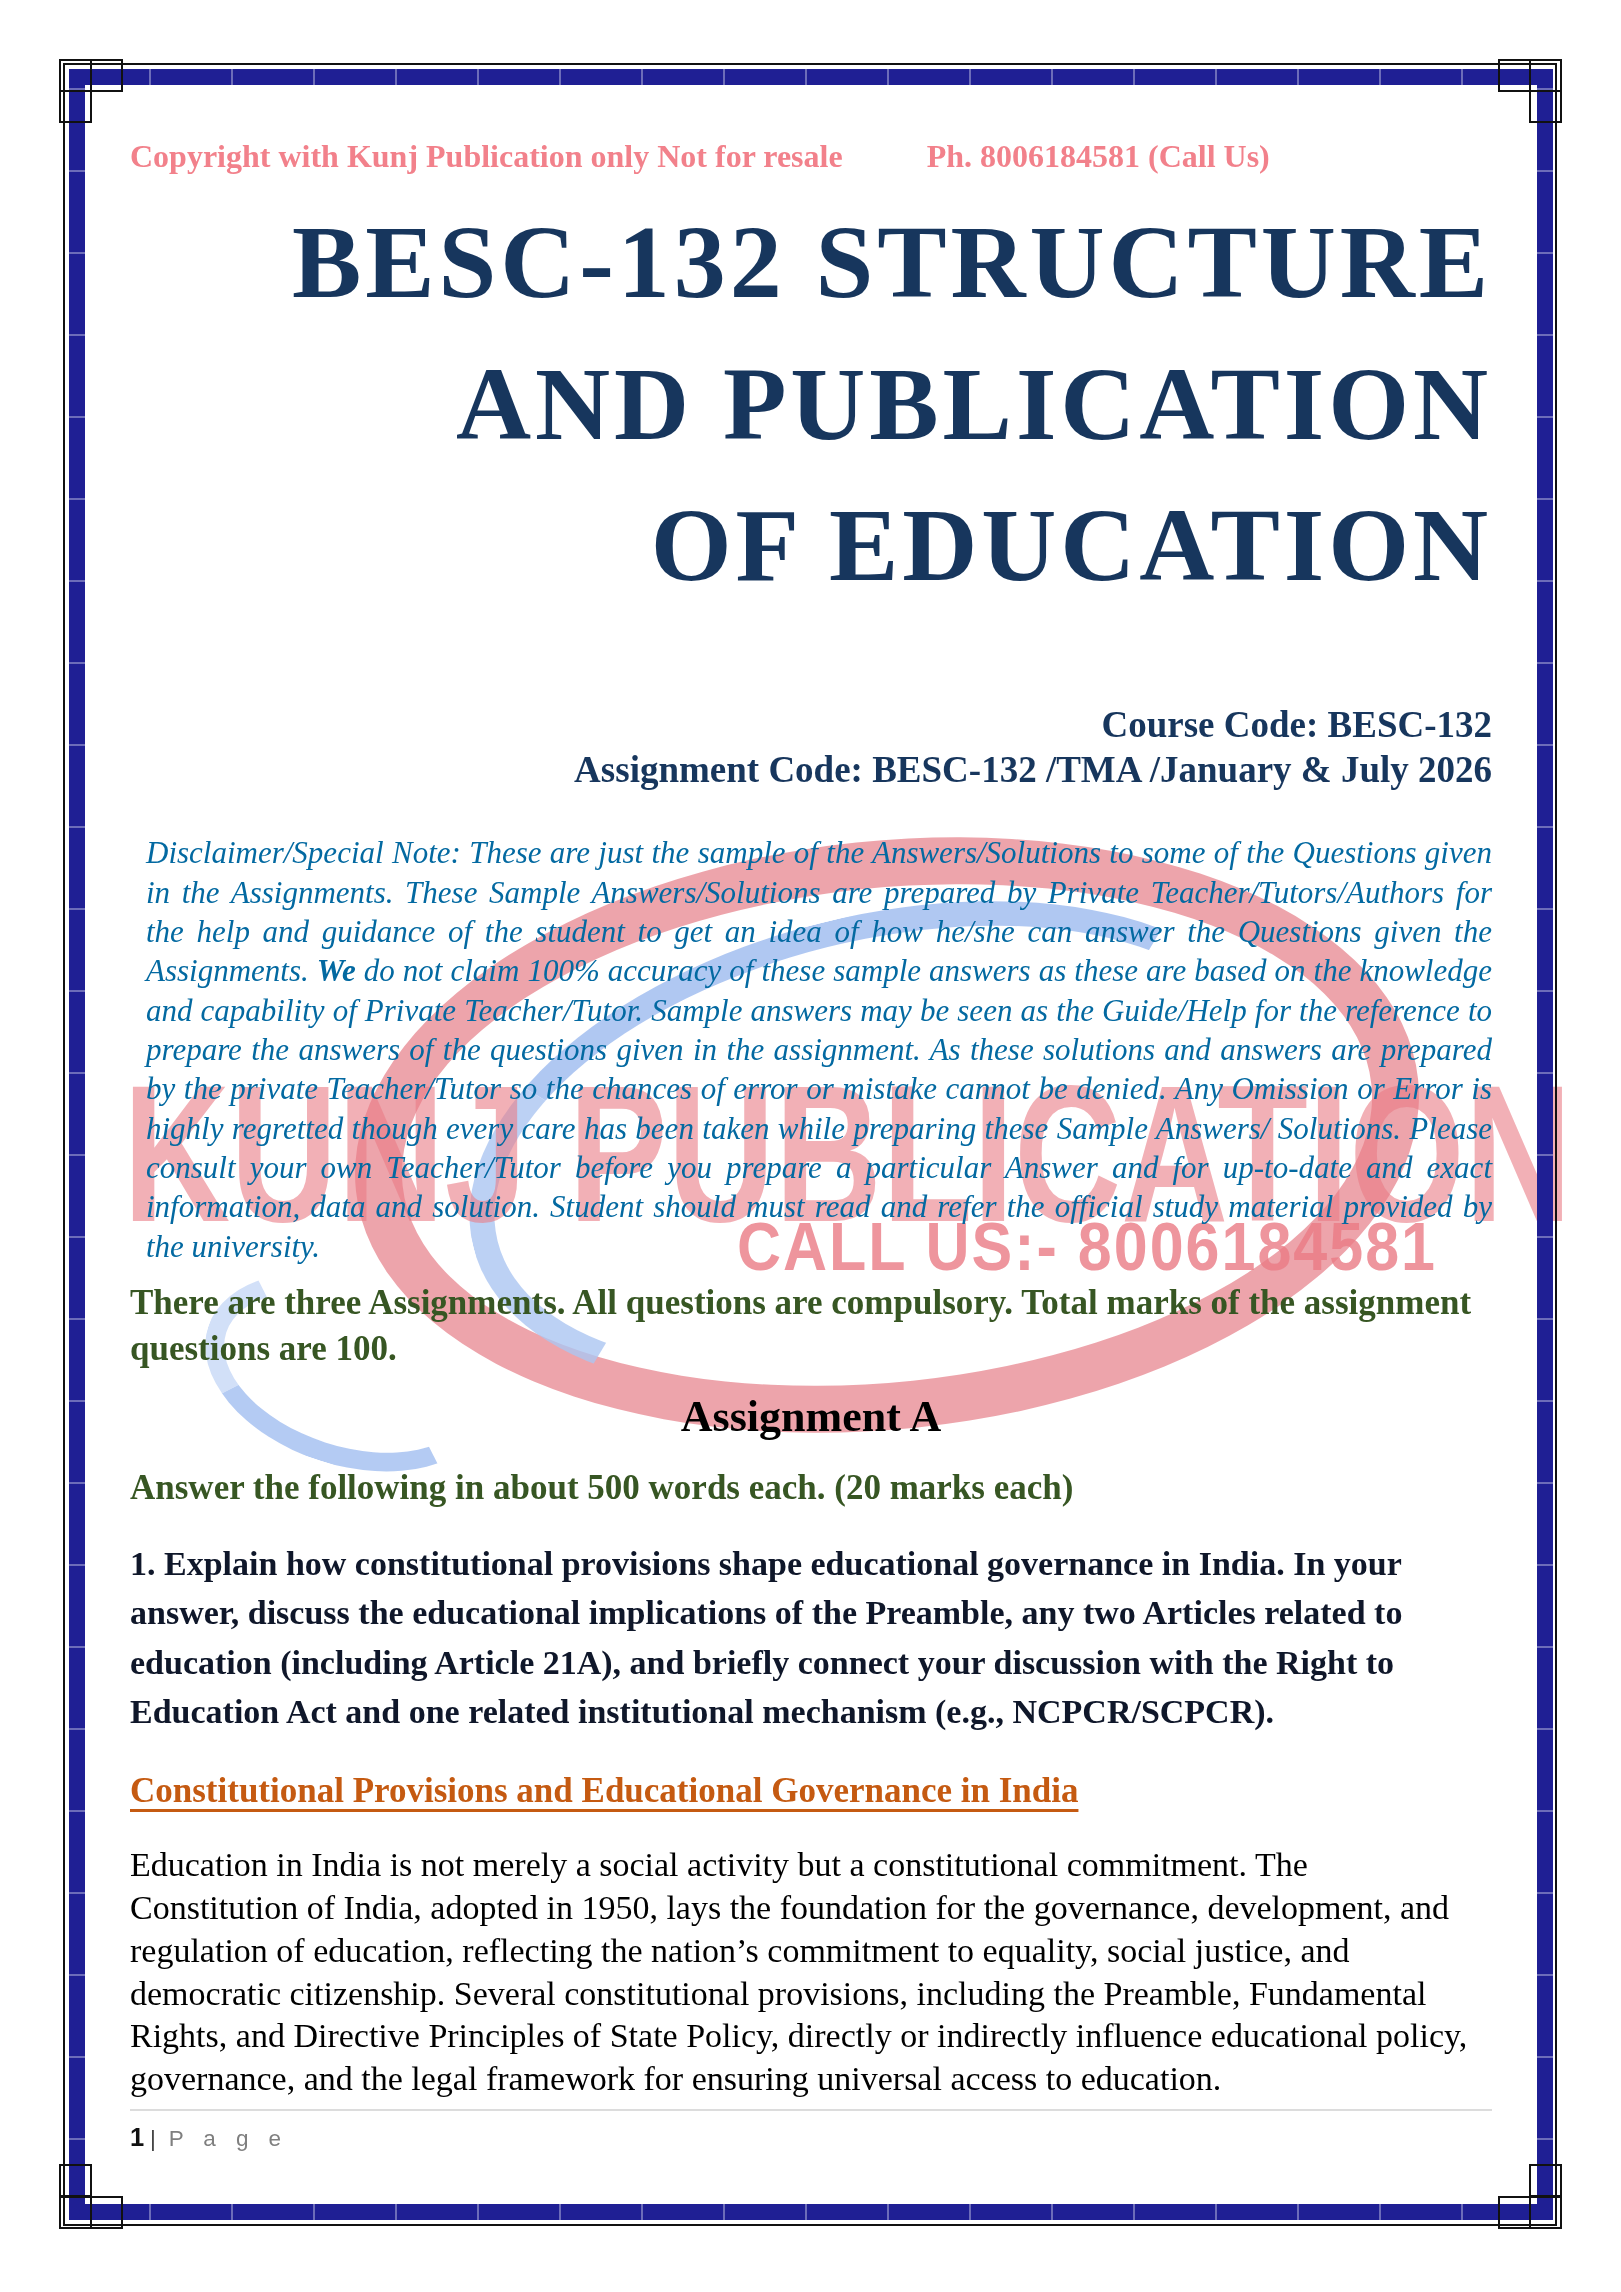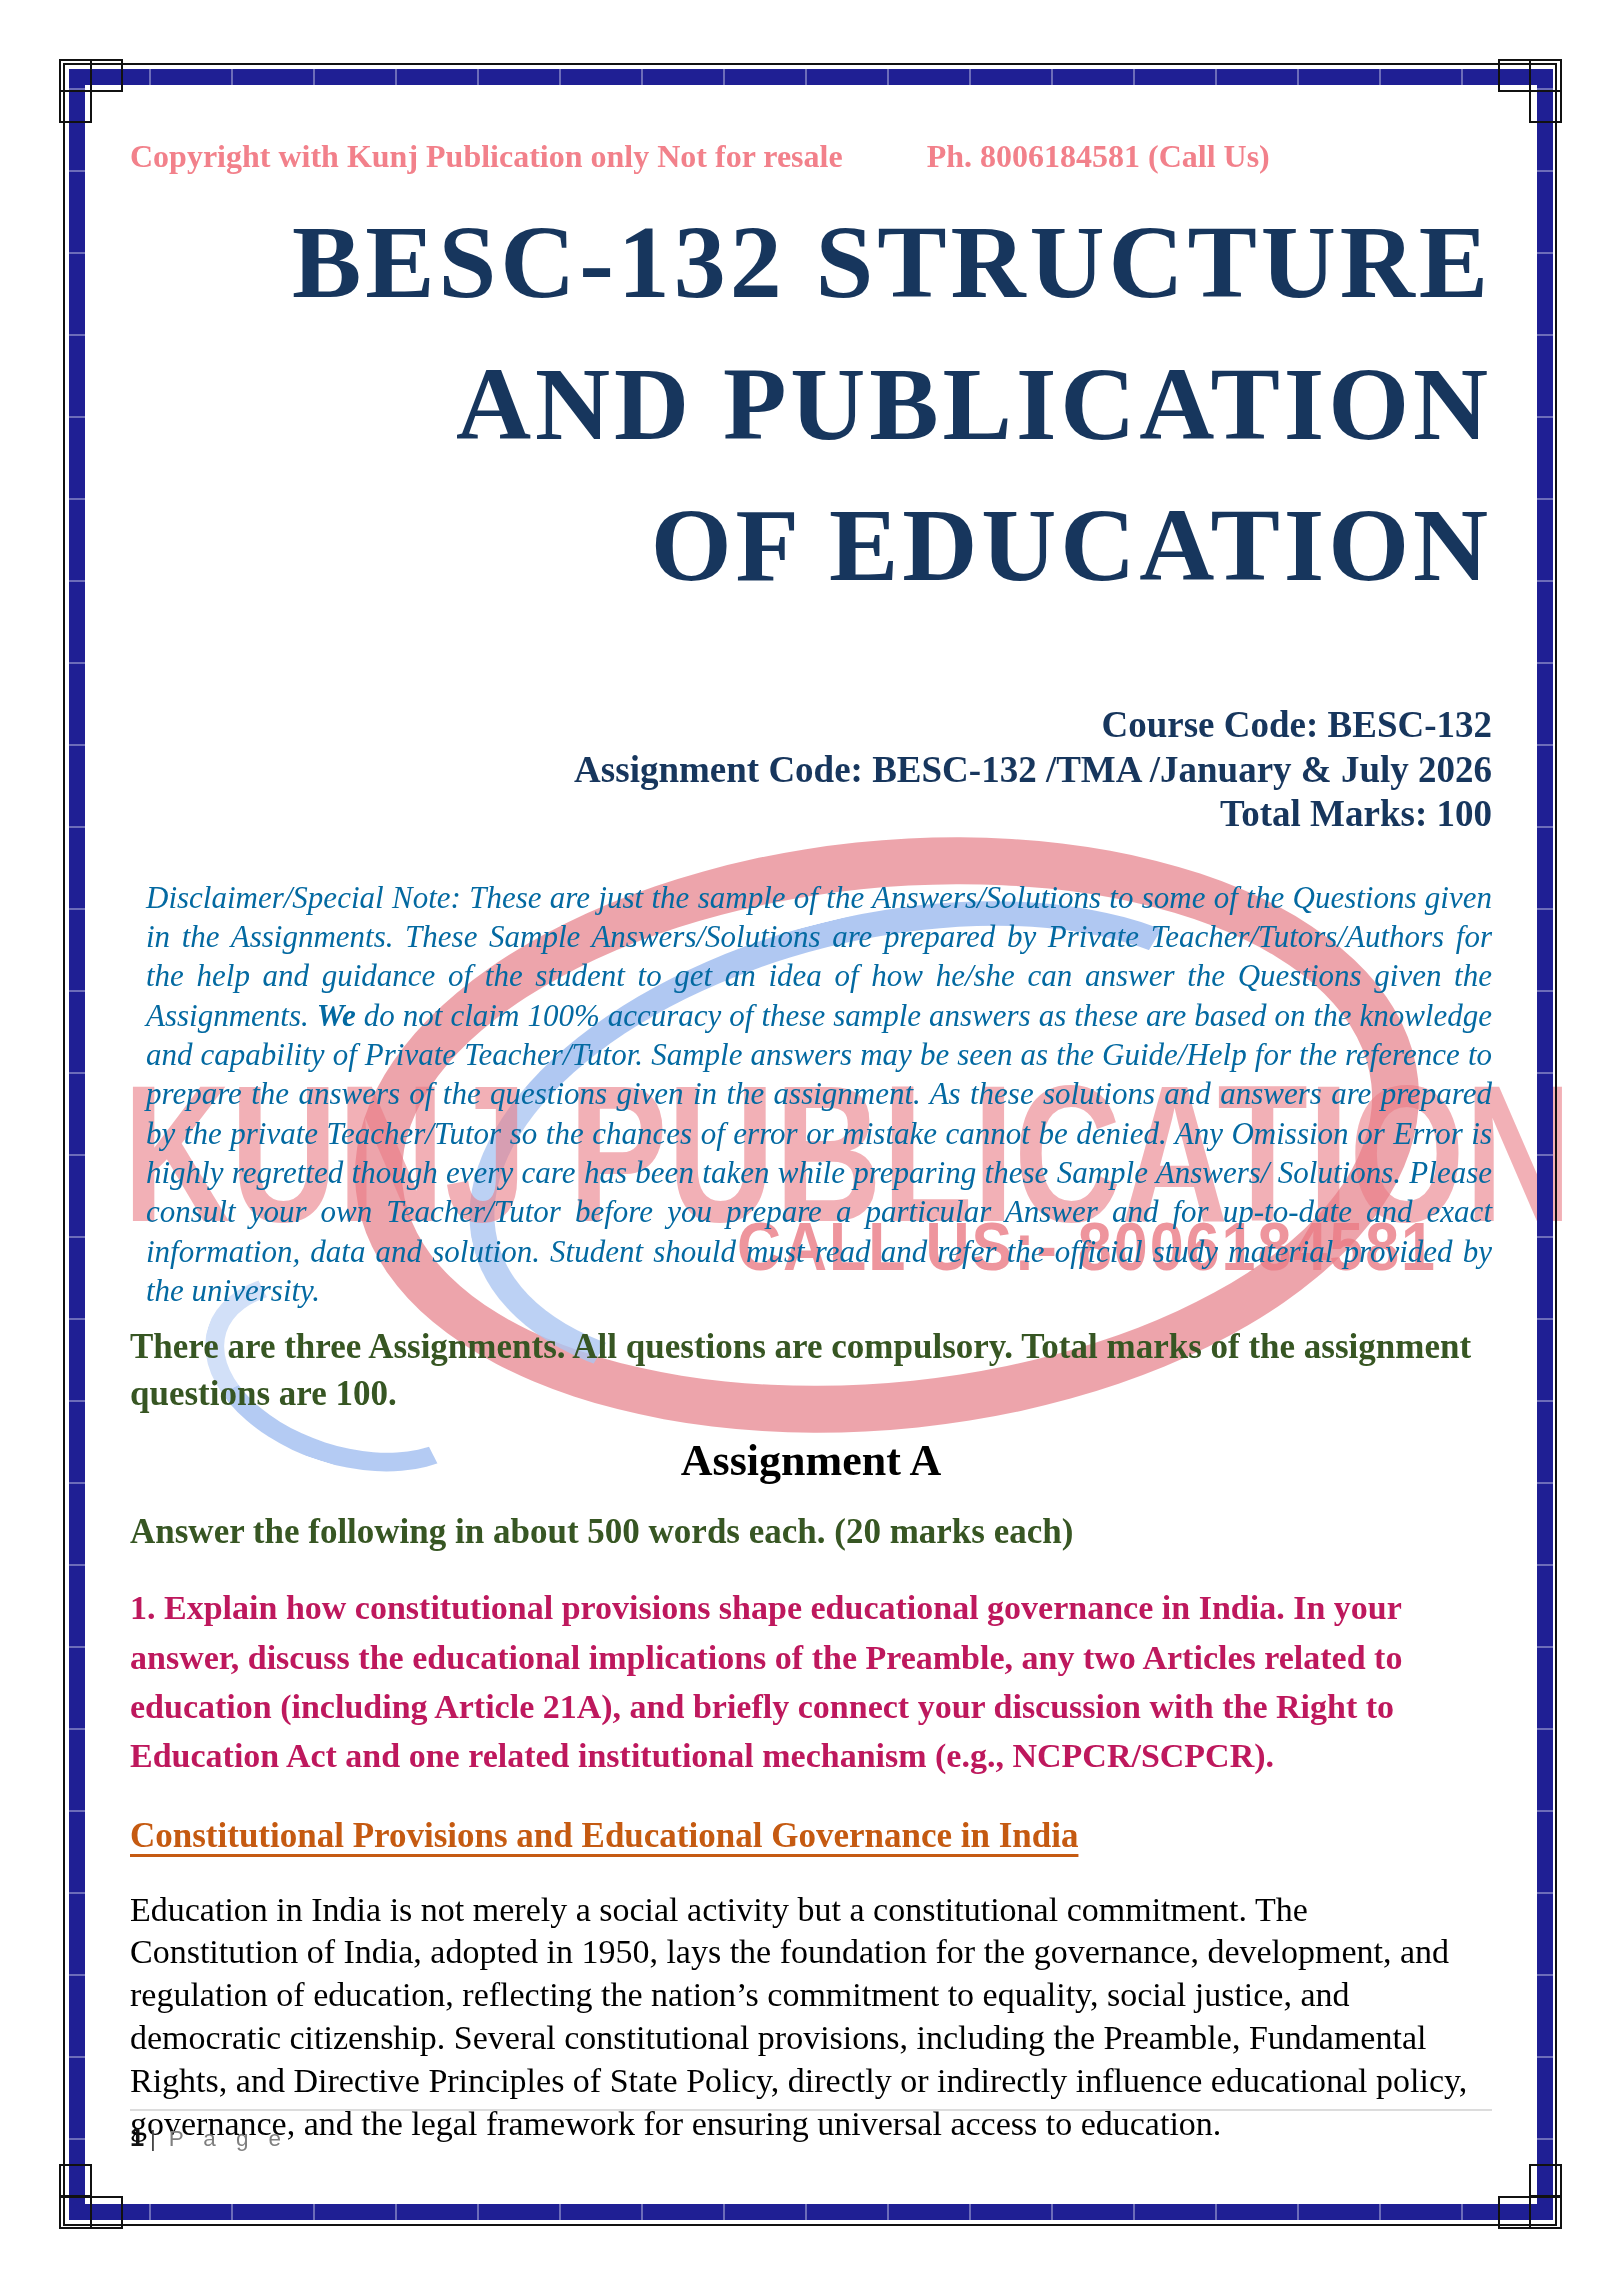--- a/index.html
+++ b/index.html
@@ -65,21 +65,21 @@
     font-size:37px;line-height:1.2;font-family:Liberation Serif, serif;
   }
   .disclaimer{
     margin:41px 0 0 16px;font-size:31px;font-style:italic;line-height:1.27;
     text-align:justify;color:#0369a1;
   }
   .disclaimer b{font-weight:bold;}
   .green-note{margin:13.7px 0 0 0;font-size:35px;font-weight:bold;color:#375623;line-height:1.33;}
   .section-title{margin-top:17.6px;font-size:44px;font-weight:bold;color:#000000;text-align:center;}
   .answer-note{margin-top:23.5px;}
-  .question{margin:27.4px 0 0 0;font-size:34px;font-weight:bold;color:#be185d;line-height:1.45;}
+  .question{margin:27.4px 0 0 0;font-size:34px;font-weight:bold;color:#0f172a;line-height:1.45;}
   .answer-heading{
     margin:35px 0 0 0;font-size:35px;font-weight:bold;color:#c55a11;
     text-decoration:underline;text-decoration-thickness:2.9px;text-underline-offset:6.9px;
   }
   .body-para{margin:33px 16px 0 0;font-size:34px;color:#000000;line-height:1.26;}
   
   .footer{position:absolute;left:130px;top:2109px;width:1362px;z-index:3;}
   .footer-rule{border:none;border-top:2px solid #dcdcdc;margin:0;}
   .footer-row{
     margin-top:11.8px;font-family:"Liberation Sans",sans-serif;font-size:22.5px;
@@ -127,21 +127,20 @@
 
     <div class="doc-title">
       <div>BESC-132 STRUCTURE</div>
       <div>AND PUBLICATION</div>
       <div>OF EDUCATION</div>
     </div>
 
     <div class="course-info">
       <div>Course Code: BESC-132</div>
       <div>Assignment Code: BESC-132 /TMA /January &amp; July 2026</div>
-      <div>Total Marks: 100</div>
     </div>
 
     <p class="disclaimer"><span>Disclaimer/Special Note: These are just the sample of the Answers/Solutions to some of the Questions given in the Assignments. These Sample Answers/Solutions are prepared by Private Teacher/Tutors/Authors for the help and guidance of the student to get an idea of how he/she can answer the Questions given the Assignments. </span><b>We</b><span> do not claim 100% accuracy of these sample answers as these are based on the knowledge and capability of Private Teacher/Tutor. Sample answers may be seen as the Guide/Help for the reference to prepare the answers of the questions given in the assignment. As these solutions and answers are prepared by the private Teacher/Tutor so the chances of error or mistake cannot be denied. Any Omission or Error is highly regretted though every care has been taken while preparing these Sample Answers/ Solutions. Please consult your own Teacher/Tutor before you prepare a particular Answer and for up-to-date and exact information, data and solution. Student should must read and refer the official study material provided by the university.</span></p>
 
     <p class="green-note">There are three Assignments. All questions are compulsory. Total marks of the assignment questions are 100.</p>
 
     <div class="section-title">Assignment A</div>
 
     <p class="green-note answer-note">Answer the following in about 500 words each. (20 marks each)</p>
 

